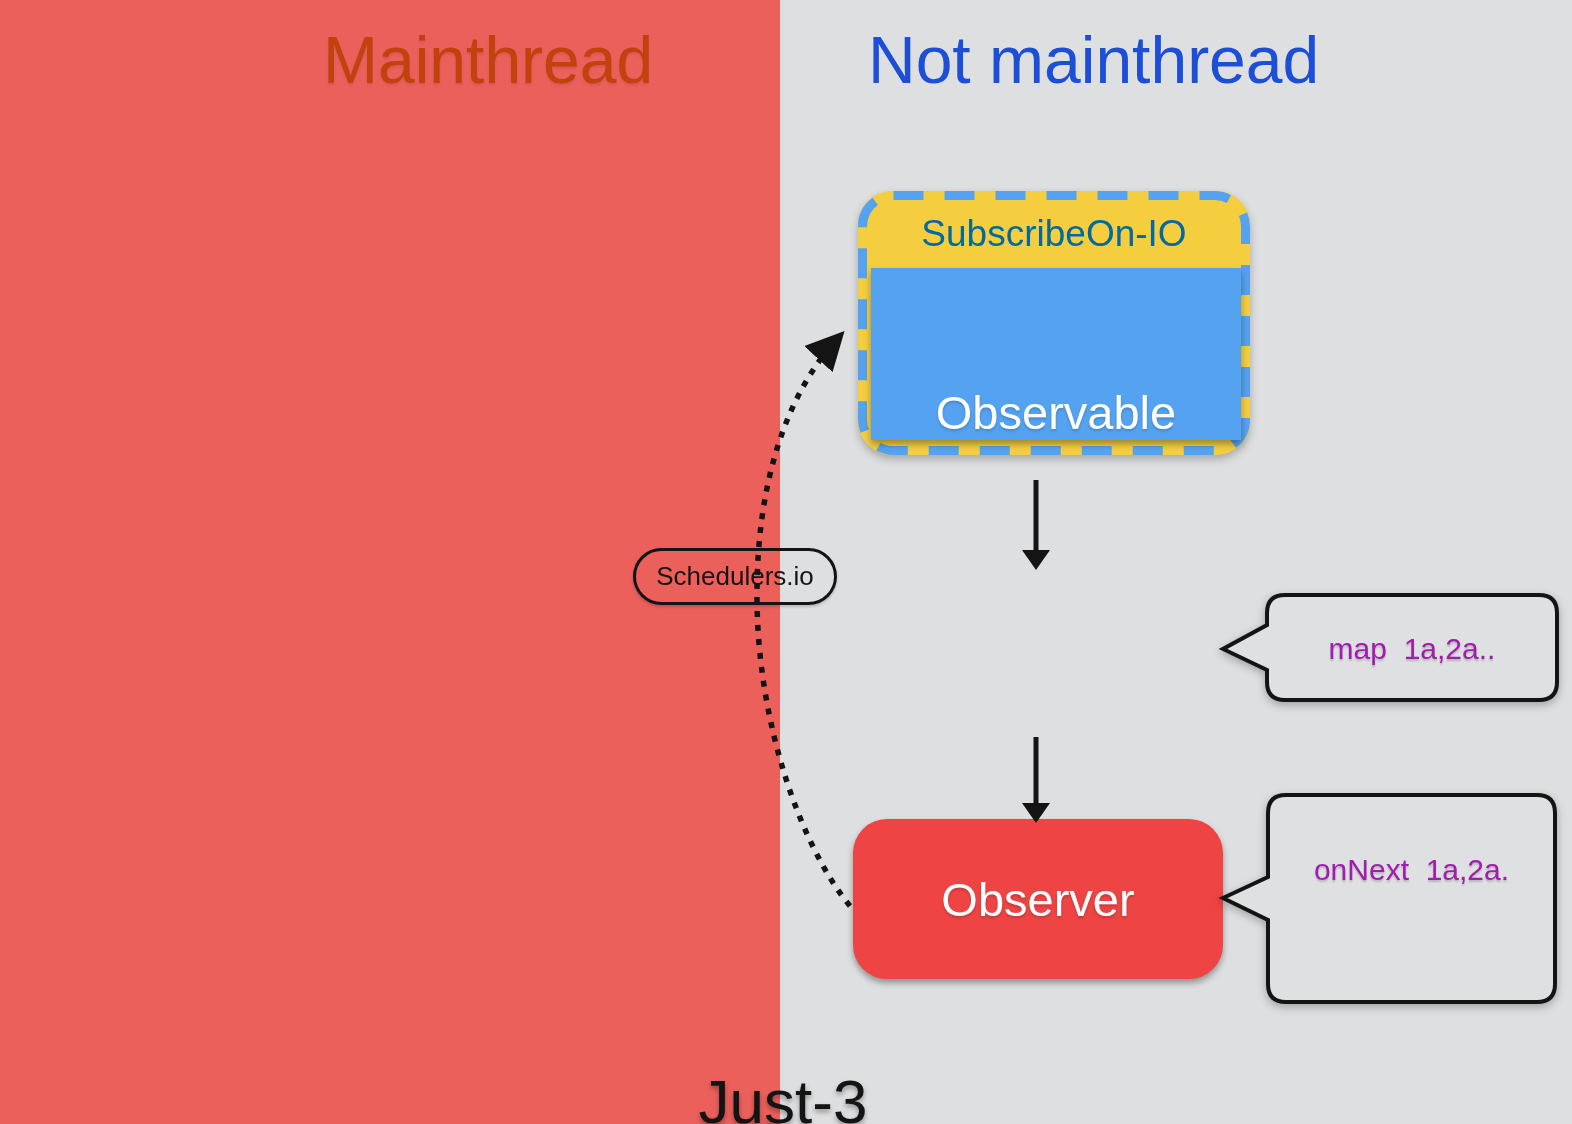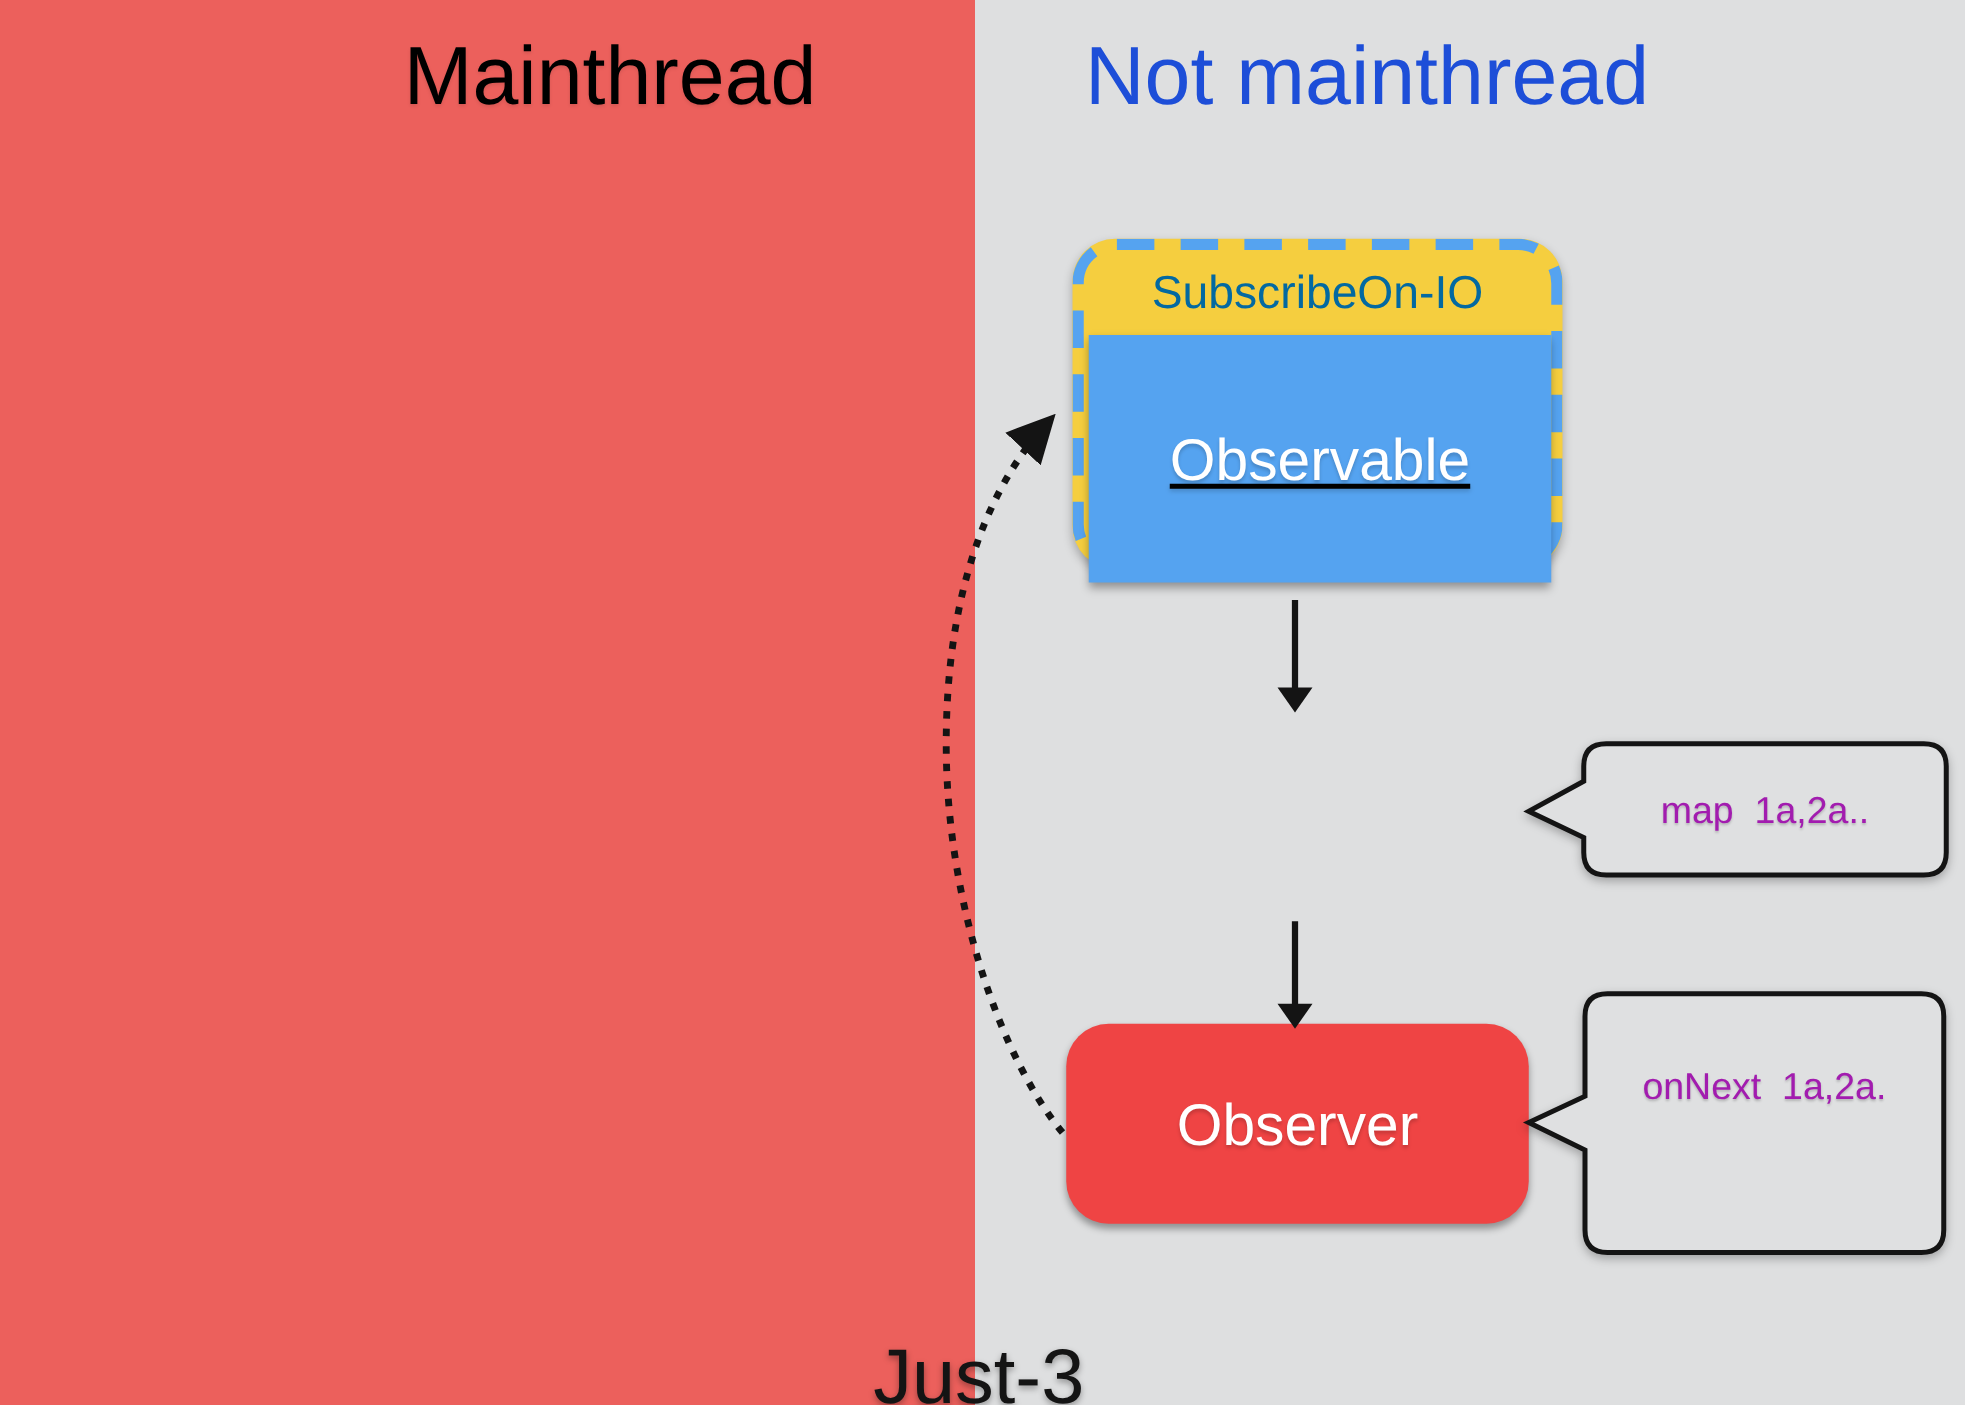--- a/index.html
+++ b/index.html
@@ -9,38 +9,38 @@
     background:#dedfe0;
   }
   .red-panel{
     position:absolute;left:0;top:0;width:780px;height:1124px;
     background:#ec605c;
   }
   .title{
     position:absolute;top:24px;font-size:66px;font-weight:300;
     letter-spacing:0px;line-height:1.1;white-space:nowrap;
   }
-  .title-main{left:323px;color:#000000;text-shadow:0 2px 3px rgba(0,0,0,0.10);}
+  .title-main{left:323px;color:#c2410c;text-shadow:0 2px 3px rgba(0,0,0,0.10);}
   .title-not{left:820px;color:#1d4ed8;margin-left:48px;}
 
   
   .subscribe-group{
     position:absolute;left:858px;top:191px;width:392px;height:264px;
     background:#f5ce3f;border-radius:34px;
     box-shadow:0 4px 8px rgba(0,0,0,0.25);
   }
   .subscribe-dash{position:absolute;left:0;top:0;width:392px;height:264px;pointer-events:none;}
   .subscribe-label{
     position:absolute;left:0;top:22px;width:100%;text-align:center;
     font-size:37px;color:#0369a1;font-weight:300;
   }
   .observable-box{
-    position:absolute;left:13px;top:77px;width:370px;height:198px;
+    position:absolute;left:13px;top:77px;width:370px;height:172px;
     background:#55a3f0;box-shadow:0 4px 7px rgba(0,0,0,0.35);
-    display:flex;align-items:center;justify-content:center;text-decoration:underline;
+    display:flex;align-items:flex-end;justify-content:center;
   }
   .observable-box .node-label{font-size:47px;}
 
   .node-label{
     color:#ffffff;font-weight:300;text-shadow:0 2px 3px rgba(0,0,0,0.18);
   }
   .map-box{
     position:absolute;left:849px;top:568px;width:376px;height:162px;
     background:#ad6fdd;box-shadow:0 4px 6px rgba(0,0,0,0.35);
     display:flex;align-items:center;justify-content:center;
@@ -125,16 +125,19 @@
     <path style="filter:drop-shadow(0 3px 4px rgba(0,0,0,0.28))" d="M 1285 595 H 1539 Q 1557 595 1557 613 V 682 Q 1557 700 1539 700 H 1285
              Q 1267 700 1267 682 V 670 L 1223 649 L 1267 625 V 613 Q 1267 595 1285 595 Z" fill="#dfe0e1" stroke="#141414" stroke-width="4"></path>
 
     <path style="filter:drop-shadow(0 3px 4px rgba(0,0,0,0.28))" d="M 1286 795 H 1537 Q 1555 795 1555 813 V 984 Q 1555 1002 1537 1002 H 1286
              Q 1268 1002 1268 984 V 920 L 1223 898 L 1268 877 V 813 Q 1268 795 1286 795 Z" fill="#dfe0e1" stroke="#141414" stroke-width="4"></path>
   </svg>
 
   <div class="callout-text callout-map">map  1a,2a..</div>
   <div class="callout-text callout-observer-1">onNext  1a,2a.</div>
 
+  <div class="scheduler-pill">
+    <span>Schedulers.io</span>
+  </div>
 
   <div class="caption">Just-3</div>
 
 </div>
 
 </body></html>

